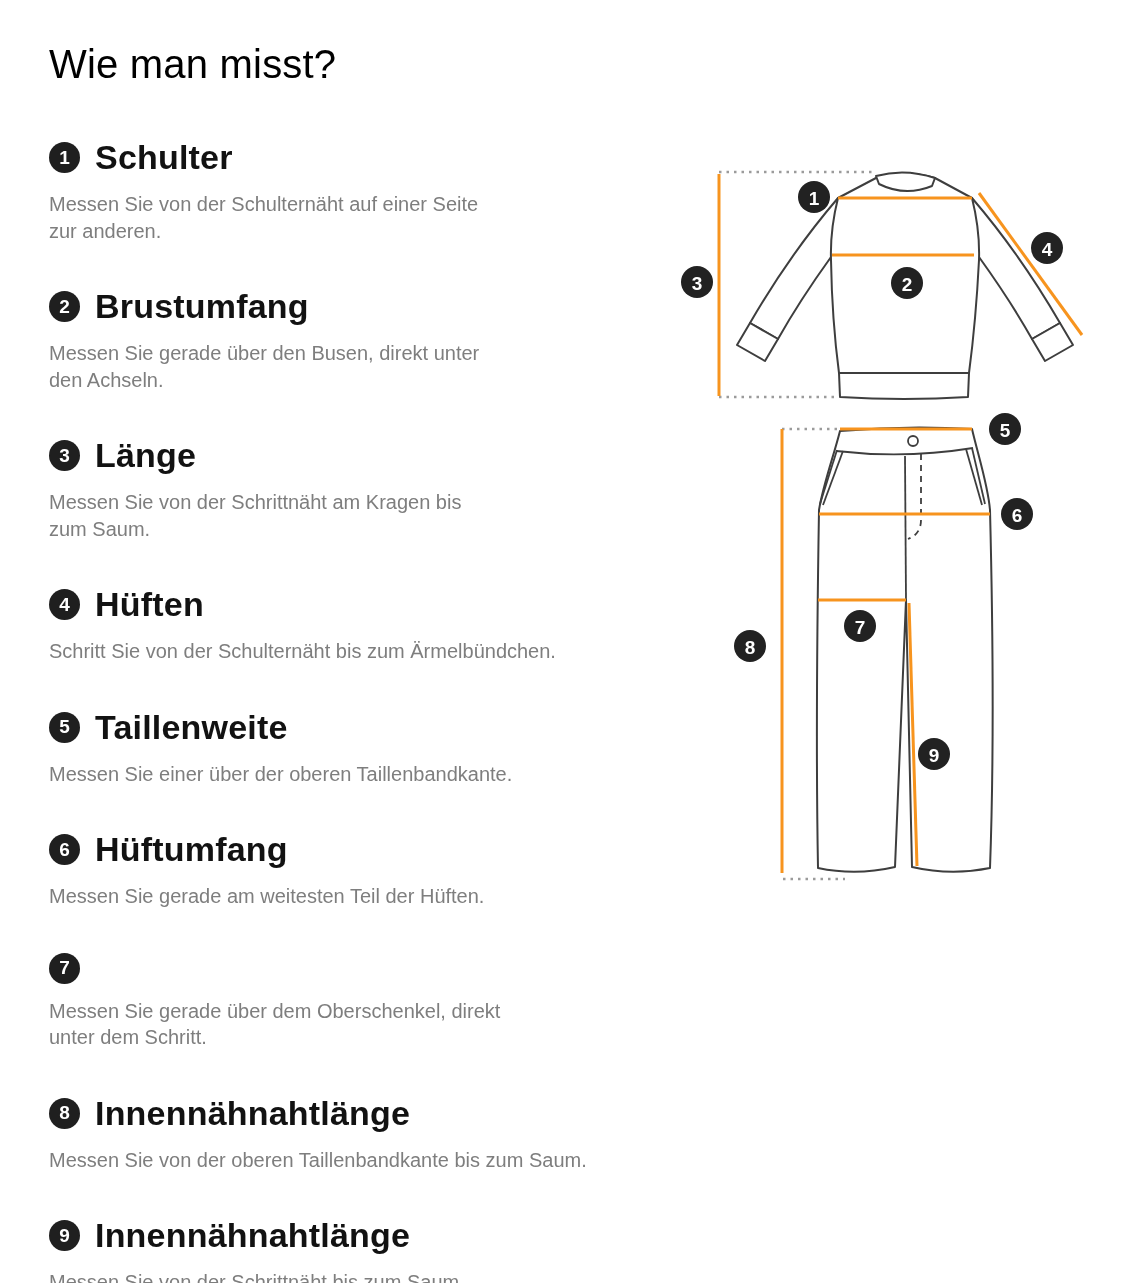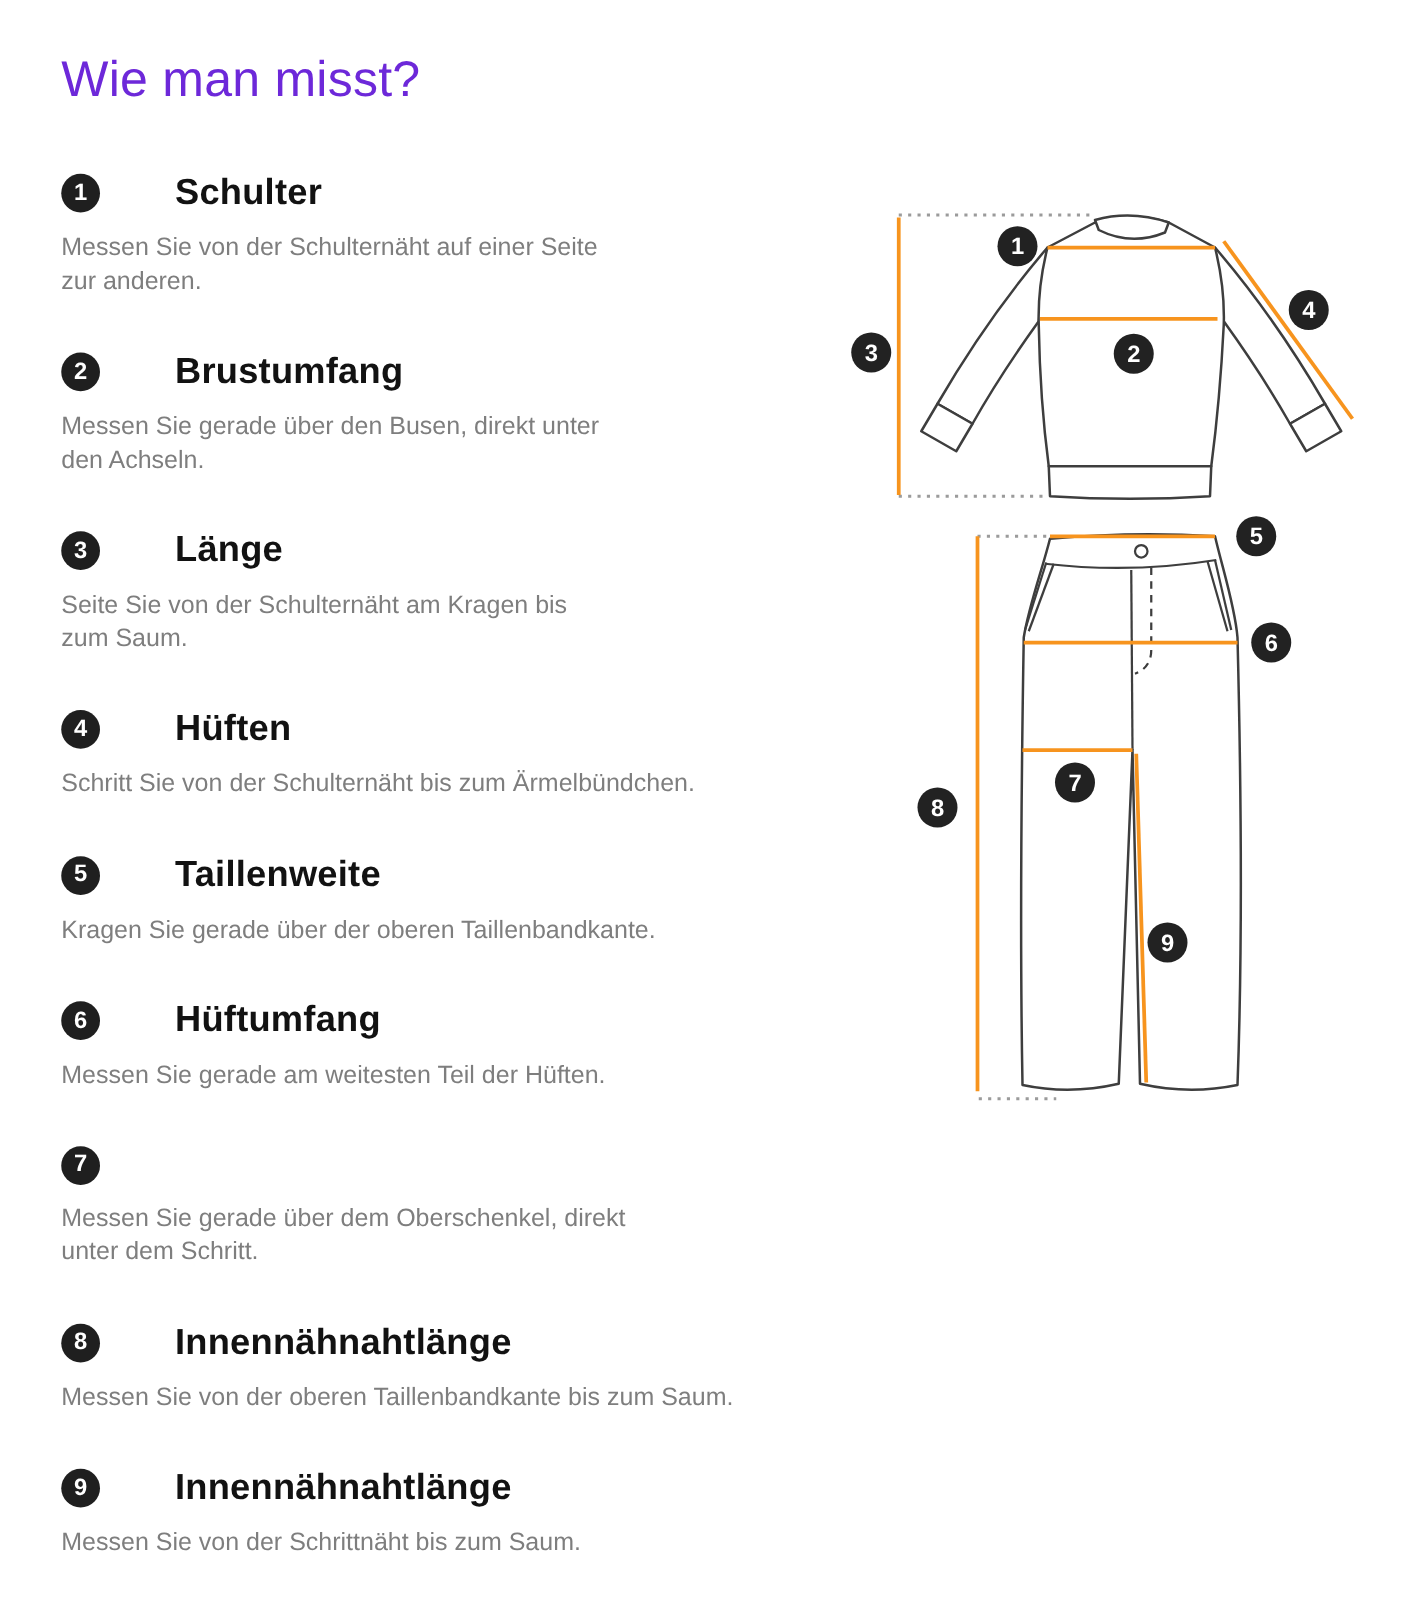--- a/index.html
+++ b/index.html
@@ -4,34 +4,34 @@
 <style>
   html,body { margin:0; padding:0; }
   body {
     width:1125px; height:1283px; position:relative;
     background:#ffffff; overflow:hidden;
     font-family:"Liberation Sans", sans-serif;
     -webkit-font-smoothing:antialiased;
   }
   .content { position:absolute; left:49px; top:40px; width:740px; }
   .page-title {
-    font-size:40px; font-weight:400; color:#6d28d9;
+    font-size:40px; font-weight:400; color:#000000;
     line-height:48px; margin:0 0 50px 0; letter-spacing:0.2px;
   }
   .item { margin-bottom:43px; }
   .item-head { display:flex; align-items:center; gap:15px; }
   .badge {
     width:31px; height:31px; border-radius:50%;
     background:#1f1f1f; color:#ffffff;
     font-size:19px; font-weight:700;
     display:flex; align-items:center; justify-content:center;
     flex:0 0 31px;
   }
   .item-title {
-    font-size:29px; font-weight:700; color:#121212; letter-spacing:0.2px;margin-left:45px;
+    font-size:34px; font-weight:700; color:#121212; letter-spacing:0.2px;
   }
   .item-desc {
     margin:14px 0 0 0; font-size:20px; line-height:26.5px;
     color:#7e7e7e; white-space:pre-line;
   }
   .diagram { position:absolute; }
   .diagram.sweater { left:660px; top:150px; }
   .diagram.pants   { left:725px; top:410px; }
 
   .outline  { fill:#ffffff; stroke:#3e3e3e; stroke-width:2; stroke-linejoin:round; }
@@ -69,38 +69,38 @@
     </div>
     <p class="item-desc">Messen Sie gerade über den Busen, direkt unter
 den Achseln.</p>
   </div>
 
   <div class="item">
     <div class="item-head">
       <span class="badge">3</span>
       <span class="item-title">Länge</span>
     </div>
-    <p class="item-desc">Seite Sie von der Schulternäht am Kragen bis
+    <p class="item-desc">Messen Sie von der Schrittnäht am Kragen bis
 zum Saum.</p>
   </div>
 
   <div class="item">
     <div class="item-head">
       <span class="badge">4</span>
       <span class="item-title">Hüften</span>
     </div>
     <p class="item-desc">Schritt Sie von der Schulternäht bis zum Ärmelbündchen.</p>
   </div>
 
   <div class="item">
     <div class="item-head">
       <span class="badge">5</span>
       <span class="item-title">Taillenweite</span>
     </div>
-    <p class="item-desc">Kragen Sie gerade über der oberen Taillenbandkante.</p>
+    <p class="item-desc">Messen Sie einer über der oberen Taillenbandkante.</p>
   </div>
 
   <div class="item">
     <div class="item-head">
       <span class="badge">6</span>
       <span class="item-title">Hüftumfang</span>
     </div>
     <p class="item-desc">Messen Sie gerade am weitesten Teil der Hüften.</p>
   </div>
 

